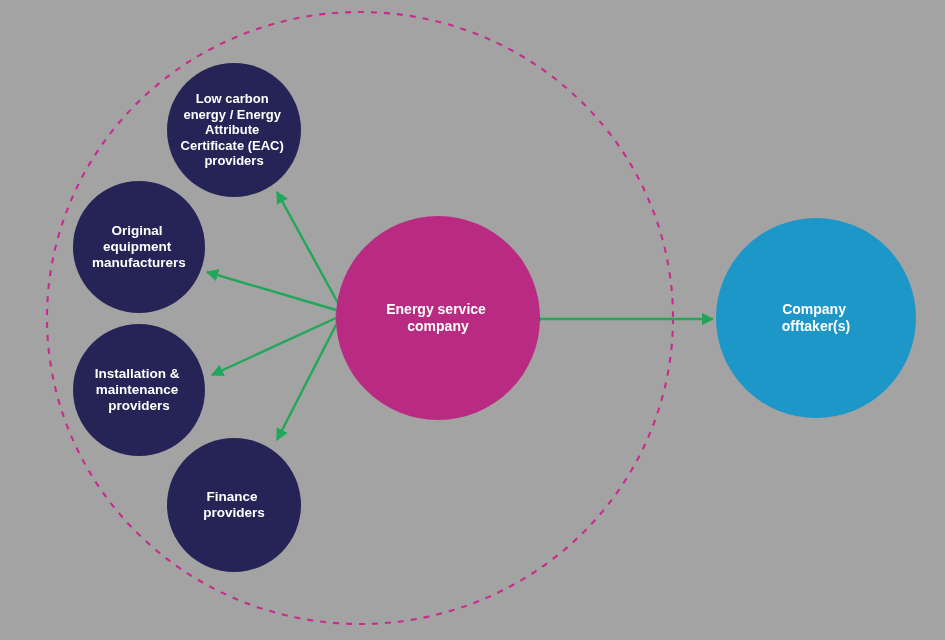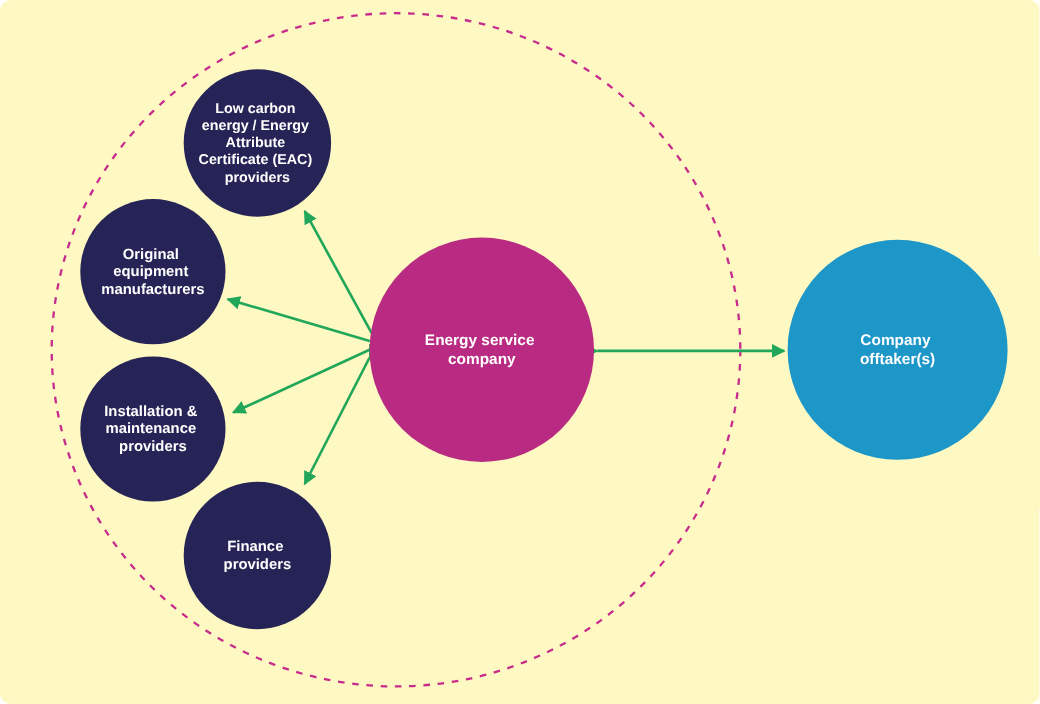--- a/index.html
+++ b/index.html
@@ -8,23 +8,22 @@
     padding: 0;
     background: #ffffff;
   }
   body {
     font-family: "Liberation Sans", sans-serif;
   }
   #diagram-root {
     position: relative;
     width: 945px;
     height: 640px;
-    background: #fef9c3;
+    background: #a3a3a3;
     overflow: hidden;
-    border-radius: 10px;
   }
   #diagram-svg {
     position: absolute;
     top: 0;
     left: 0;
     width: 945px;
     height: 640px;
     display: block;
   }
   .node-label {

